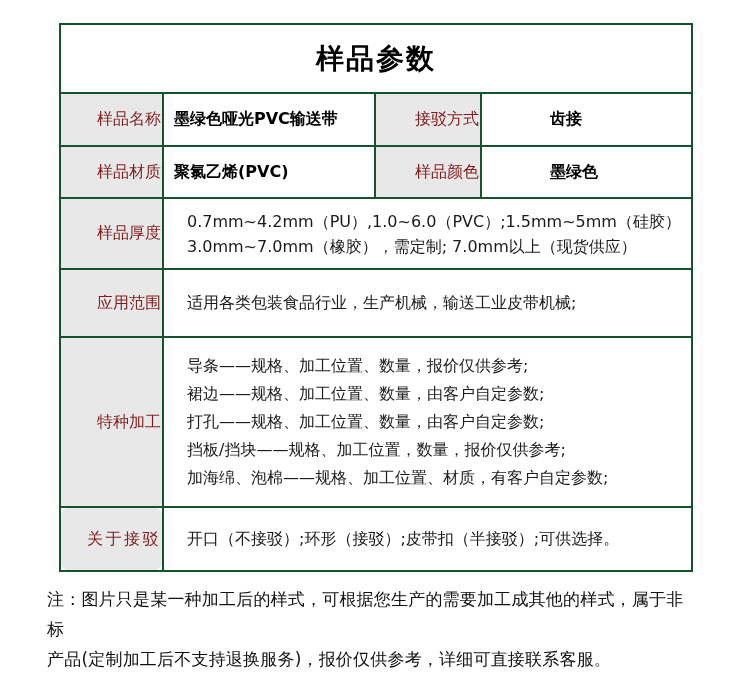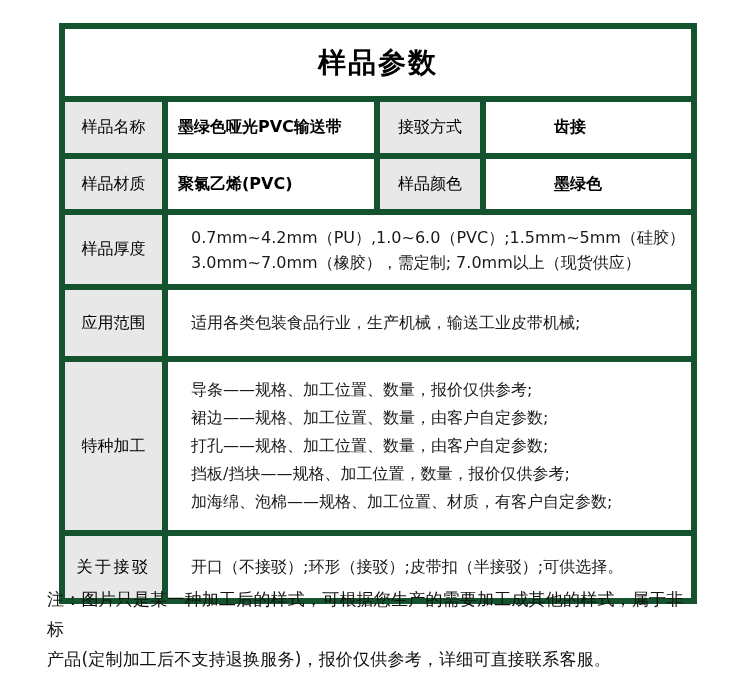--- a/index.html
+++ b/index.html
@@ -17,61 +17,61 @@
   }
   .spec-table {
     position: absolute;
     left: 59px;
     top: 23px;
     width: 632px;
     border-collapse: collapse;
     table-layout: fixed;
   }
   .spec-table td {
-    border: 6px solid #14532d;
+    border: 2px solid #14532d;
     font-size: 16px;
     color: #1a1a1a;
     vertical-align: middle;
     overflow: hidden;
     white-space: nowrap;
   }
   td.title-cell {
     height: 65px;
     text-align: center;
     font-size: 28px;
     font-weight: bold;
     color: #000000;
     letter-spacing: 2px;
     background: #ffffff;
   }
   td.label-cell {
     background: #e8e8e8;
-    text-align: center;
-    color: #000000;
+    text-align: right;
+    color: #7f1d1d;
   }
   td.joint-label {
     letter-spacing: 2.5px;
   }
   td.value-bold {
     font-weight: bold;
     color: #000000;
     padding-left: 10px;
   }
   td.value-bold.right-pair {
     padding-left: 68px;
   }
   td.value-wide {
     padding-left: 23px;
   }
   .r1 td { height: 49px; }
   .r2 td { height: 48px; }
   .r3 td { height: 67px; }
   .r4 td { height: 64px; }
   .r5 td { height: 166px; }
-  .r6 td { height: 60px; }
+  .r6 td { height: 60px; border-radius: 11px; }
   .multiline div {
     line-height: 25px;
   }
   .speclines div {
     line-height: 28px;
   }
   .footnote {
     position: absolute;
     left: 47px;
     top: 584px;

